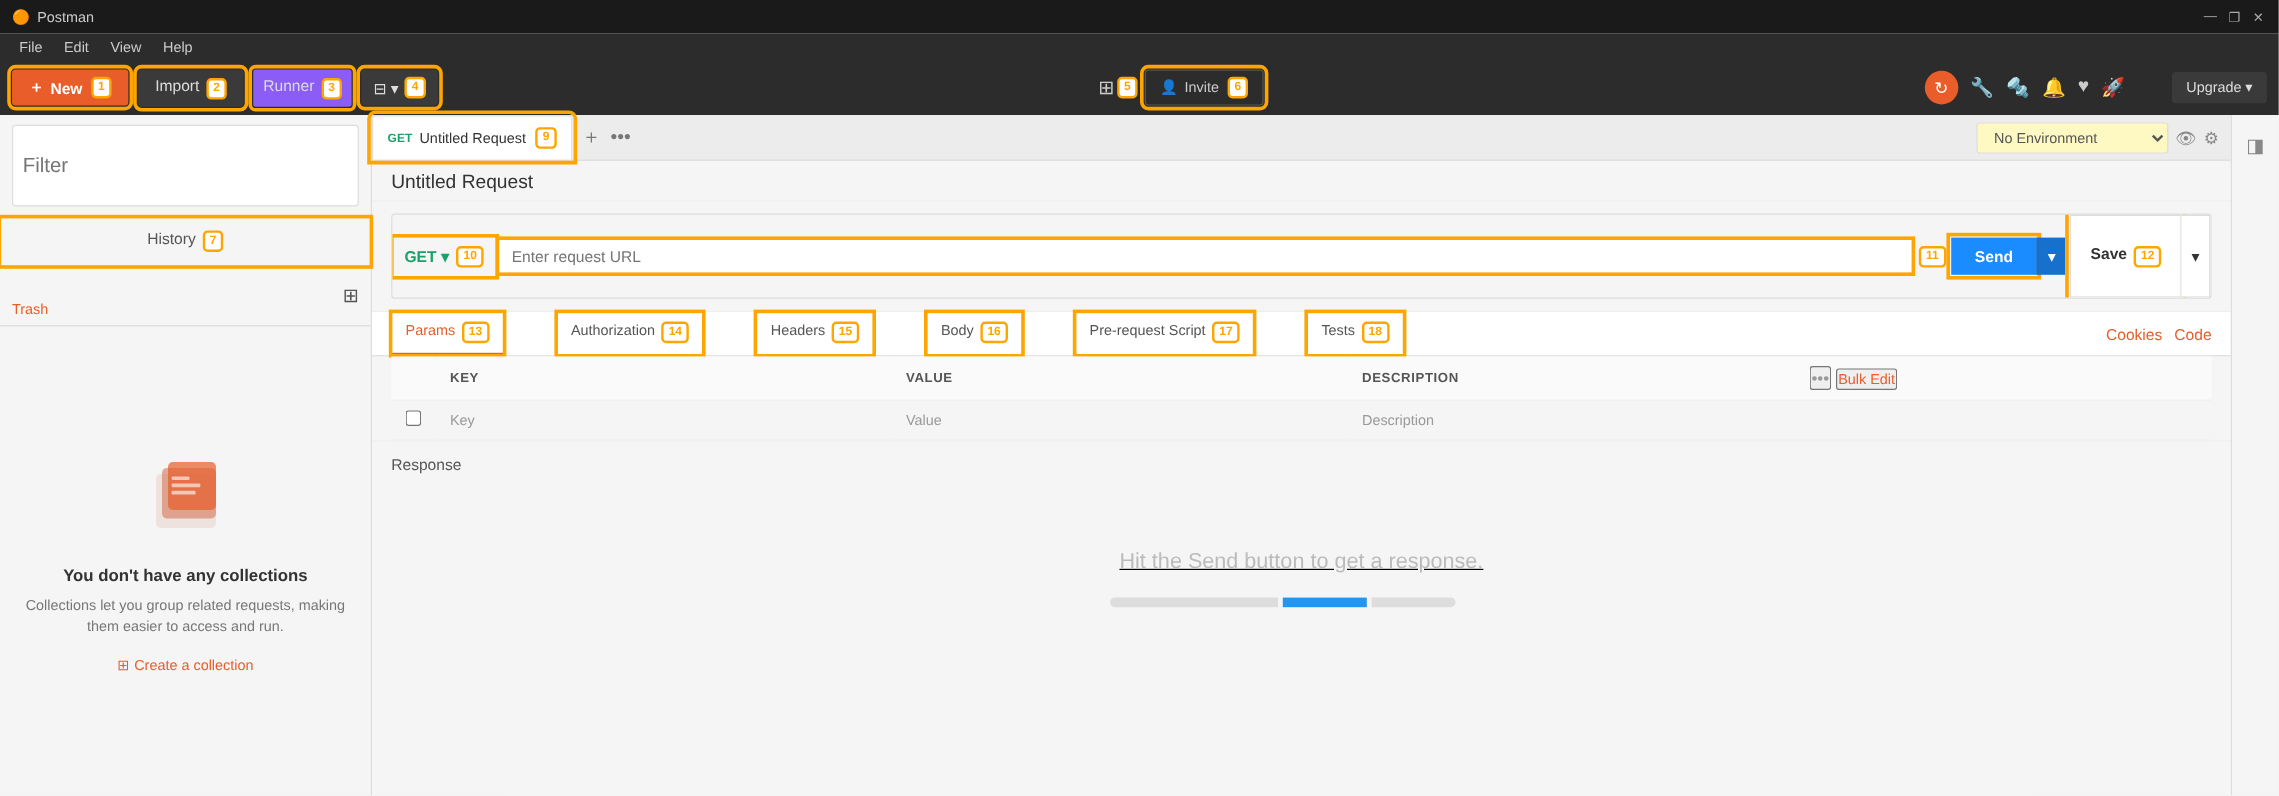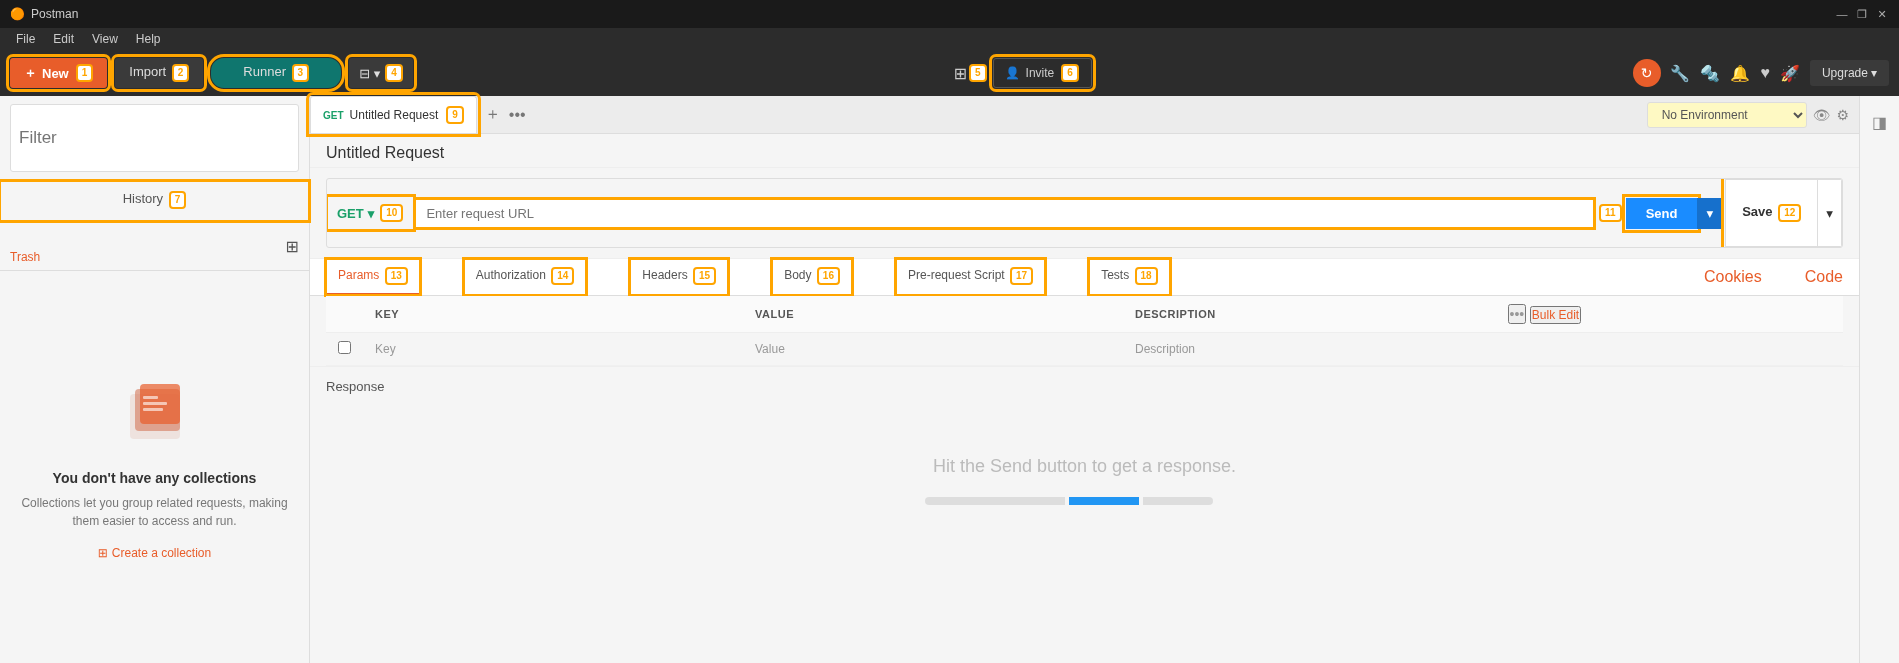--- a/index.html
+++ b/index.html
@@ -74,25 +74,25 @@
       border: none;
       border-radius: 3px;
       padding: 6px 14px;
       font-size: 13px;
       cursor: pointer;
       outline: 3px solid orange;
       outline-offset: 1px;
     }
 
     .btn-runner {
-      background: #0f766e;
+      background: #8b5cf6;
       color: #ddd;
       border: none;
-      border-radius: 13px;
-      padding: 6px 32px;
+      border-radius: 2px;
+      padding: 6px 8px;
       font-size: 13px;
       cursor: pointer;
       outline: 3px solid orange;
       outline-offset: 1px;
     }
 
     .btn-icon-toolbar {
       background: #3a3a3a;
       color: #ddd;
       border: none;
@@ -122,21 +122,21 @@
       background: none; border: none; color: #ccc; font-size: 16px; cursor: pointer;
       display: flex; align-items: center;
     }
     .sync-icon {
       width: 28px; height: 28px; background: #e85d2a; border-radius: 50%;
       display: flex; align-items: center; justify-content: center; cursor: pointer;
     }
     .btn-upgrade {
       background: #3a3a3a; color: #ddd; border: none; border-radius: 3px;
       padding: 6px 12px; font-size: 12px; cursor: pointer;
-      display: flex; align-items: center; gap: 3px;
+      display: flex; align-items: center; gap: 3px; margin-left: 29px;
     }
 
     
     .main-layout {
       display: flex;
       height: calc(663px - 28px - 22px - 46px);
       background: #f5f5f5;
     }
 
     
@@ -289,21 +289,21 @@
       background: white;
       gap: 44px;
     }
     .req-tab {
       padding: 8px 12px; font-size: 12px; color: #555; cursor: pointer;
       border-bottom: 2px solid transparent;
     }
     .req-tab.active { color: #e85d2a; border-bottom: 2px solid #e85d2a; }
     .req-tab-outline { outline: 3px solid orange; outline-offset: -1px; }
     .req-tab-right { margin-left: auto; display: flex; gap: 10px; }
-    .link-btn { color: #e85d2a; font-size: 16px; cursor: pointer; background: none; border: none; margin-left: 33px; }
+    .link-btn { color: #e85d2a; font-size: 13px; cursor: pointer; background: none; border: none; }
 
     
     .params-table {
       width: 100%; border-collapse: collapse; font-size: 12px;
     }
     .params-table th {
       text-align: left; padding: 8px 12px; color: #555; font-weight: 600;
       font-size: 11px; letter-spacing: 0.5px; border-bottom: 1px solid #eee;
       background: #fafafa;
     }
@@ -318,20 +318,21 @@
 
     
     .response-section {
       padding: 12px 16px;
       border-top: 1px solid #eee;
     }
     .response-label { font-size: 13px; font-weight: 500; color: #555; margin-bottom: 10px; }
     .response-empty {
       display: flex; flex-direction: column; align-items: center; justify-content: flex-start;
       padding: 40px 20px;
+      text-decoration: underline;
     }
     .response-empty-text { font-size: 18px; color: #bbb; margin-bottom: 20px; }
     .progress-bar-container {
       display: flex; align-items: center; gap: 4px; width: 320px;
     }
     .progress-bar-left { height: 8px; background: #ddd; flex: 0 0 140px; border-radius: 4px 0 0 4px; }
     .progress-bar-blue { height: 8px; background: #2196f3; flex: 0 0 70px; }
     .progress-bar-right { height: 8px; background: #ddd; flex: 0 0 70px; border-radius: 0 4px 4px 0; }
 
     

